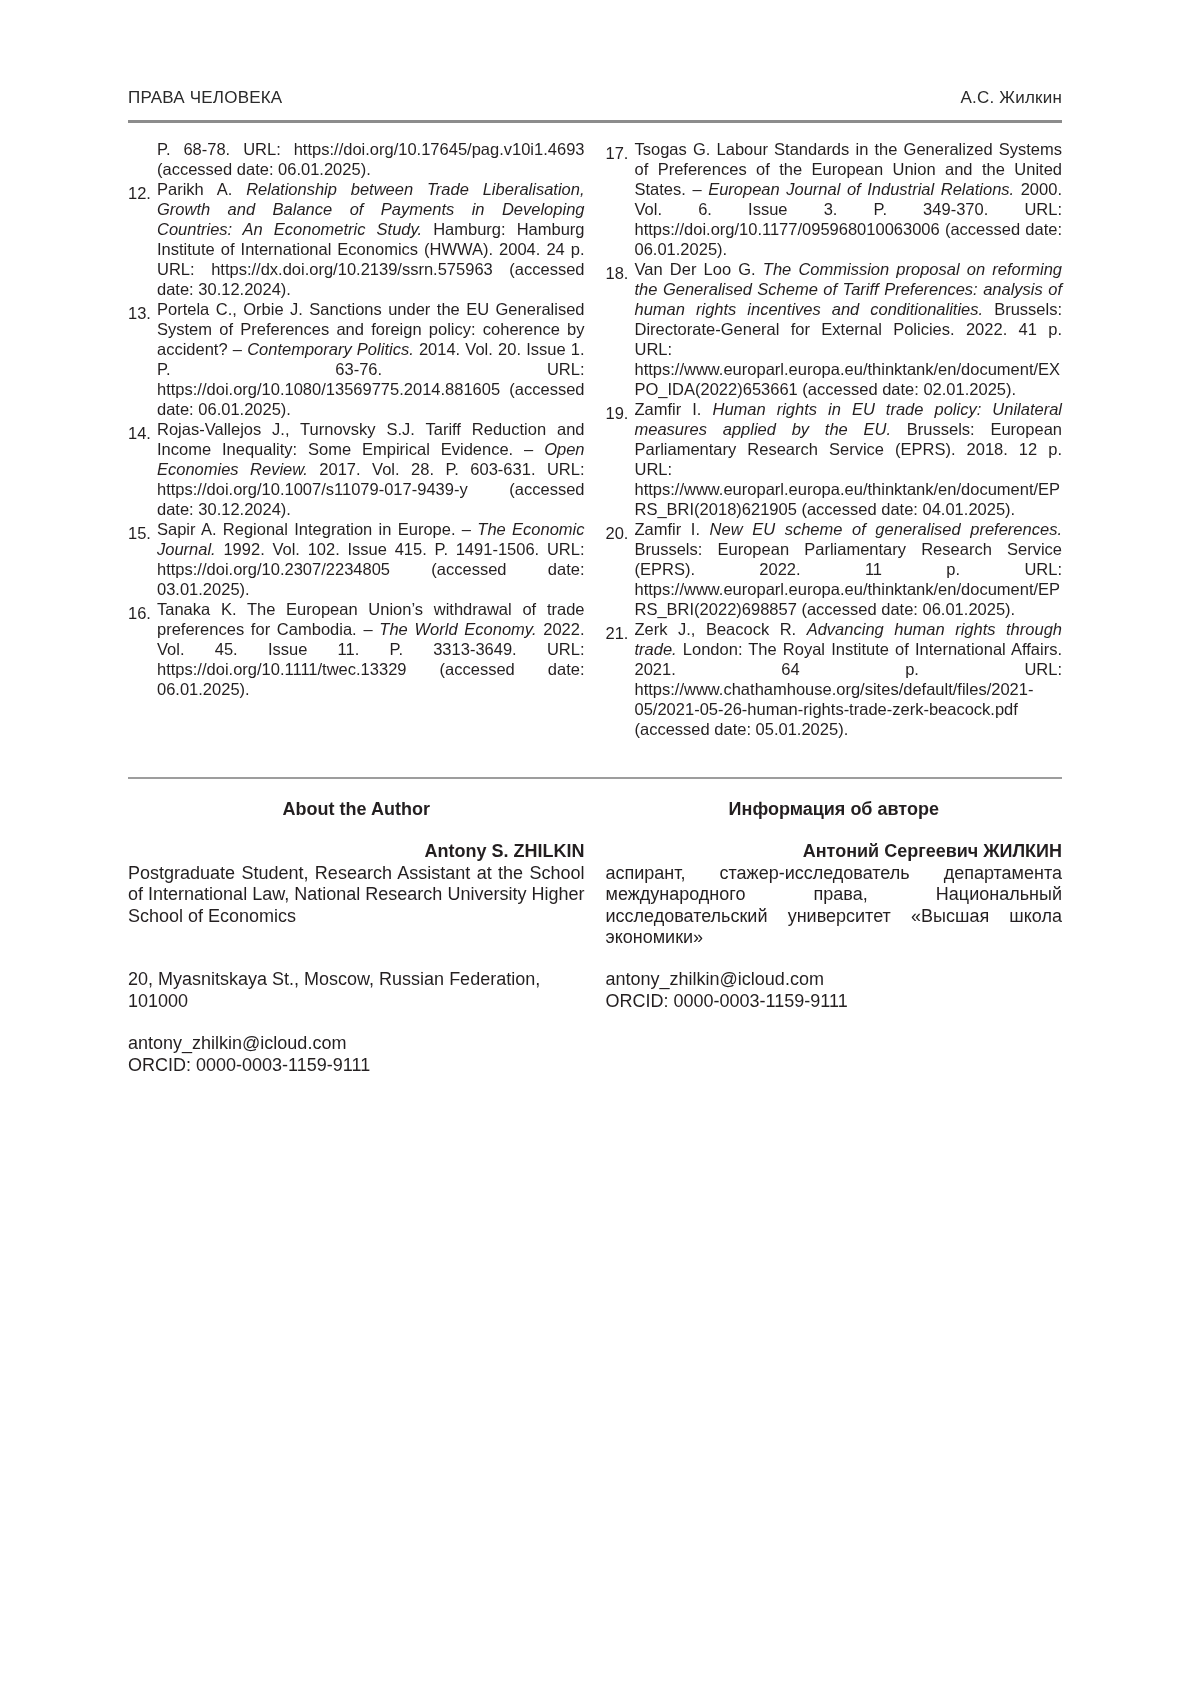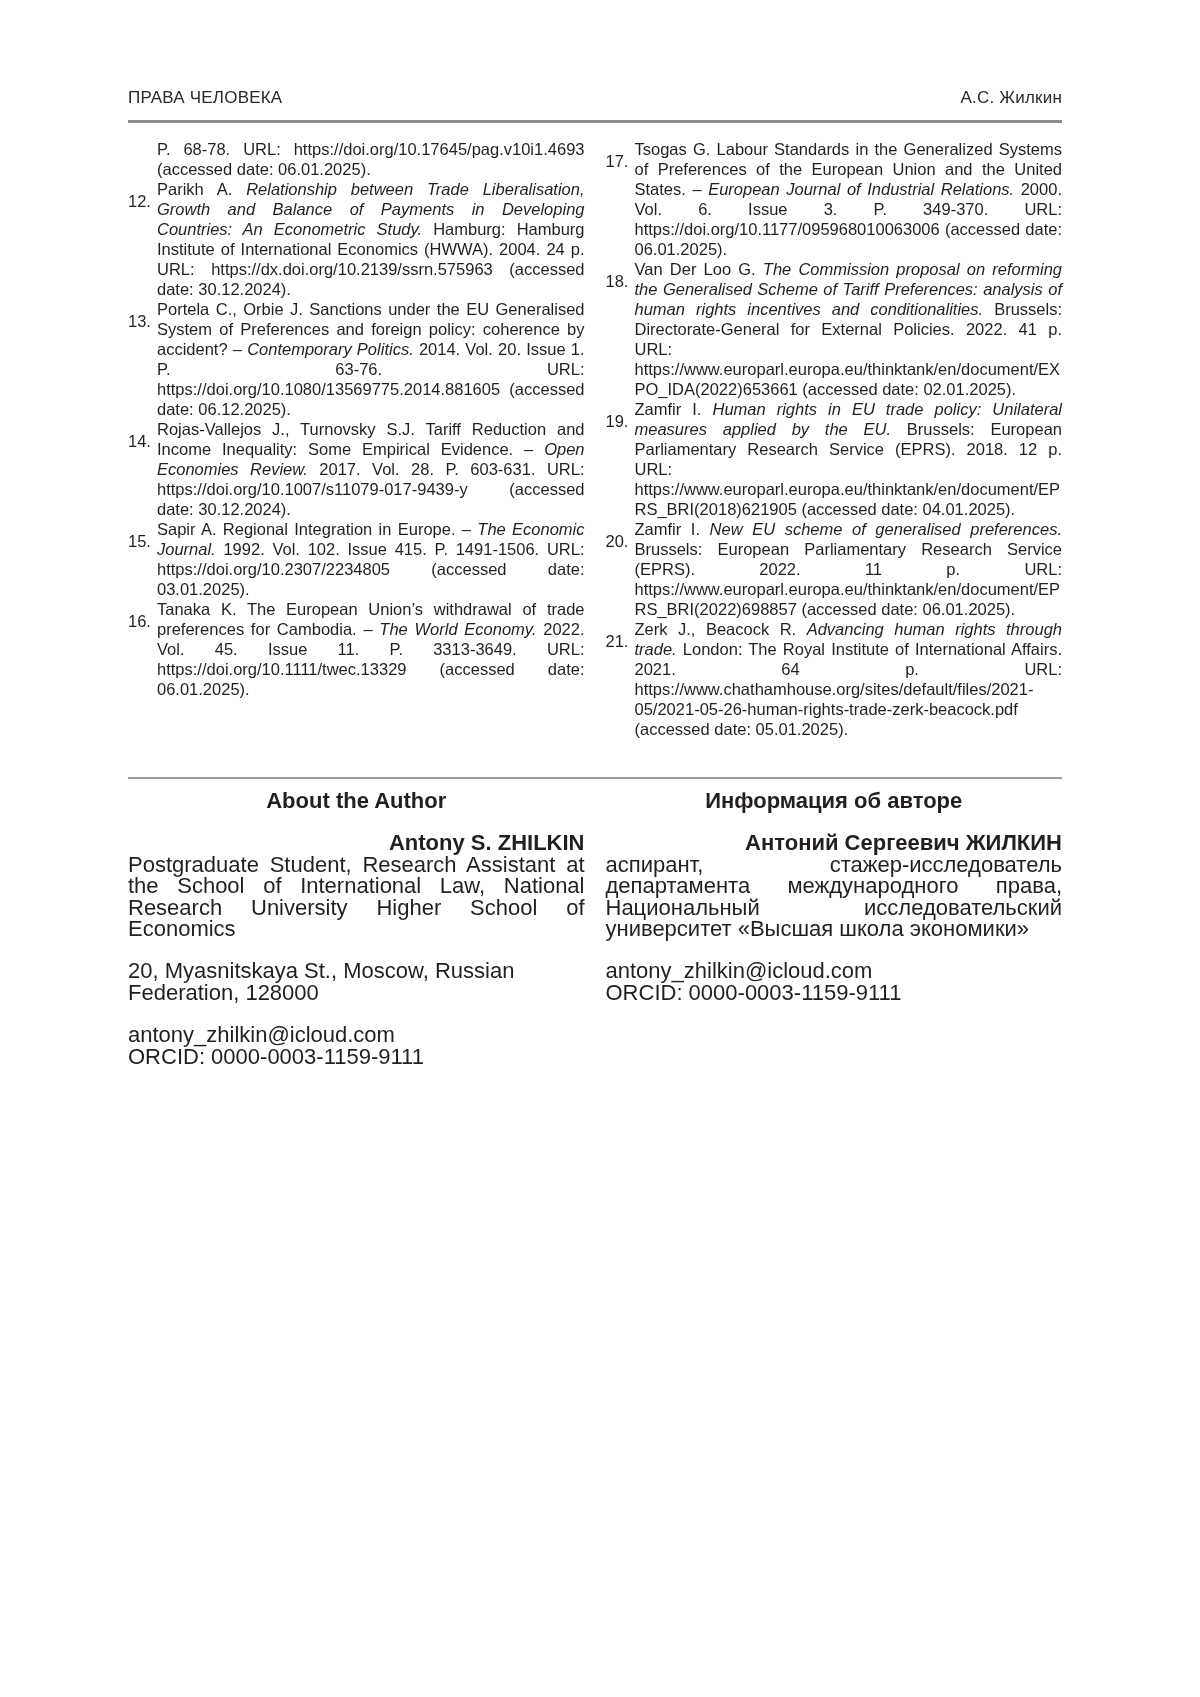--- a/index.html
+++ b/index.html
@@ -53,31 +53,31 @@
     text-align: justify;
     overflow-wrap: anywhere;
   }
   .ref-list { list-style: none; }
   .ref-item {
     position: relative;
     padding-left: 29px;
     text-align: justify;
     overflow-wrap: anywhere;
   }
-  .ref-num { position: absolute; left: 0; top: 12px; }
+  .ref-num { position: absolute; left: 0; top: 4px; }
   .ref-text i { font-style: italic; }
 
   
   .about {
     display: grid;
     grid-template-columns: 1fr 1fr;
     column-gap: 21px;
     row-gap: 21px;
-    margin-top: 11px;
-    font-size: 22px;
+    margin-top: 20px;
+    font-size: 18px;
     line-height: 21.4px;
   }
   .about-heading {
     font-weight: bold;
     text-align: center;
   }
   .author-name { font-weight: bold; text-align: right; }
   .bio-text, .addr-text { text-align: justify; }
   .addr-en { text-align: left; }
 
@@ -111,21 +111,21 @@
       <div class="col">
         <p class="ref-cont">P. 68-78. URL: https://doi.org/10.17645/pag.v10i1.4693 (accessed date: 06.01.2025).</p>
         <ol class="ref-list">
   <li class="ref-item">
     <span class="ref-num">12.</span>
     <span class="ref-text"><span>Parikh A. </span><i>Relationship between Trade Liberalisation, Growth and Balance of Payments in Developing Countries: An Econometric Study.</i><span> Hamburg: Hamburg Institute of International Economics (HWWA). 2004. 24 p. URL: https://dx.doi.org/10.2139/ssrn.575963 (accessed date: 30.12.2024).</span></span>
   </li>
 
   <li class="ref-item">
     <span class="ref-num">13.</span>
-    <span class="ref-text"><span>Portela C., Orbie J. Sanctions under the EU Generalised System of Preferences and foreign policy: coherence by accident? – </span><i>Contemporary Politics.</i><span> 2014. Vol. 20. Issue 1. P. 63-76. URL: https://doi.org/10.1080/13569775.2014.881605 (accessed date: 06.12.2025).</span></span>
+    <span class="ref-text"><span>Portela C., Orbie J. Sanctions under the EU Generalised System of Preferences and foreign policy: coherence by accident? – </span><i>Contemporary Politics.</i><span> 2014. Vol. 20. Issue 1. P. 63-76. URL: https://doi.org/10.1080/13569775.2014.881605 (accessed date: 06.01.2025).</span></span>
   </li>
 
   <li class="ref-item">
     <span class="ref-num">14.</span>
     <span class="ref-text"><span>Rojas-Vallejos J., Turnovsky S.J. Tariff Reduction and Income Inequality: Some Empirical Evidence. – </span><i>Open Economies Review.</i><span> 2017. Vol. 28. P. 603-631. URL: https://doi.org/10.1007/s11079-017-9439-y (accessed date: 30.12.2024).</span></span>
   </li>
 
   <li class="ref-item">
     <span class="ref-num">15.</span>
     <span class="ref-text"><span>Sapir A. Regional Integration in Europe. – </span><i>The Economic Journal.</i><span> 1992. Vol. 102. Issue 415. P. 1491-1506. URL: https://doi.org/10.2307/2234805 (accessed date: 03.01.2025).</span></span>
@@ -175,21 +175,21 @@
 
       <div>
         <div class="author-name">Antony S. ZHILKIN</div>
         <div class="bio-text">Postgraduate Student, Research Assistant at the School of International Law, National Research University Higher School of Economics</div>
       </div>
       <div>
         <div class="author-name">Антоний Сергеевич ЖИЛКИН</div>
         <div class="bio-text">аспирант, стажер-исследователь департамента международного права, Национальный исследовательский университет «Высшая школа экономики»</div>
       </div>
 
-      <div class="addr-text addr-en">20, Myasnitskaya St., Moscow, Russian Federation, 128000</div>
+      <div class="addr-text addr-en">20, Myasnitskaya St., Moscow, Russian Federation, 101000</div>
 
       <div>
         <div>antony_zhilkin@icloud.com</div>
         <div>ORCID: 0000-0003-1159-9111</div>
       </div>
       <div>
         <div>antony_zhilkin@icloud.com</div>
         <div>ORCID: 0000-0003-1159-9111</div>
       </div>
     </div>

